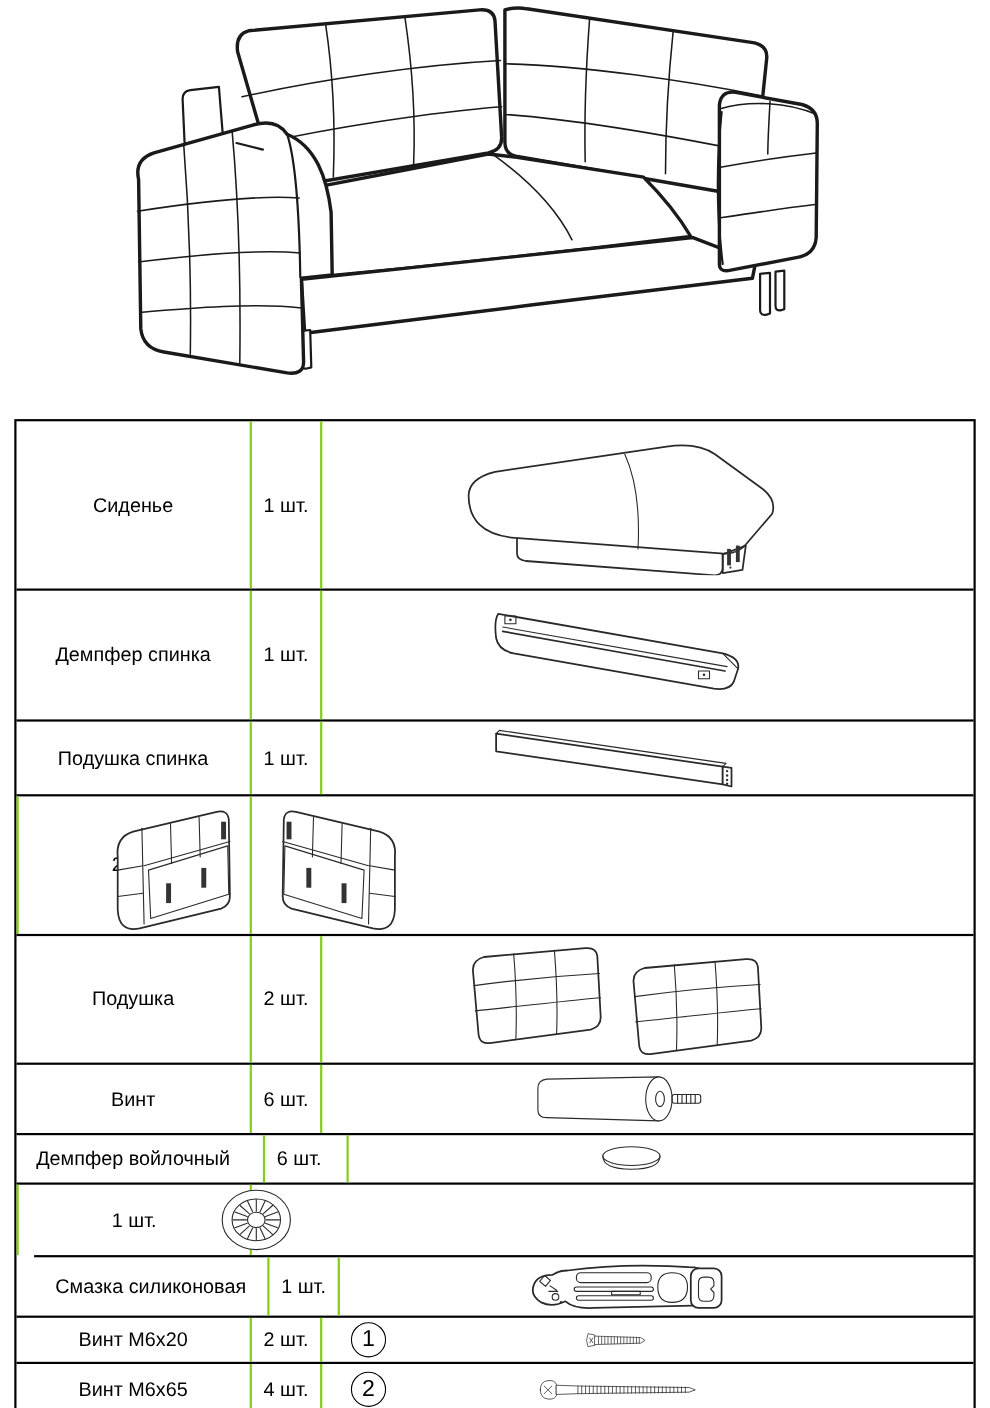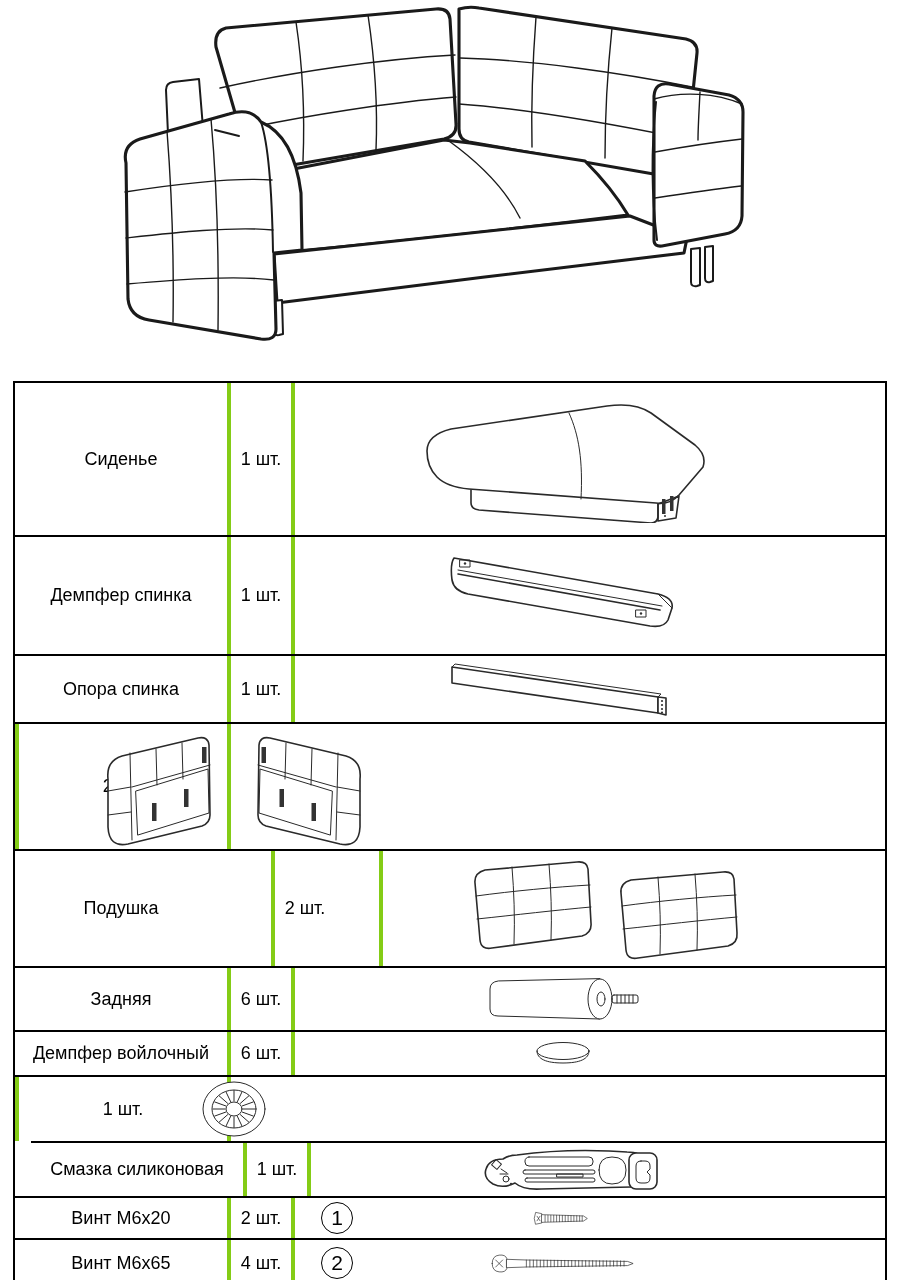--- a/index.html
+++ b/index.html
@@ -14,33 +14,33 @@
   
   .t2{stroke:#2a2a2a;stroke-width:1.6;fill:none;stroke-linejoin:round;stroke-linecap:round;}
   .t1{stroke:#2a2a2a;stroke-width:1;fill:none;stroke-linejoin:round;stroke-linecap:round;}
   .tf{fill:#ffffff;}
   .dark{fill:#333;stroke:none;}
 
   .parts-table{margin:0 13px;border:2px solid #000;}
   .prow{display:grid;grid-template-columns:212px 64px 1fr;}
   .prow + .prow{border-top:2px solid #000;}
   .cell{display:flex;align-items:center;justify-content:center;font-size:18px;line-height:1.25;text-align:center;}
-  .c-qty,.c-ill{border-left:4px solid #84cc16;}
+  .c-qty,.c-ill{border-left:2px solid #84cc16;}
   .c-ill{position:relative;}
   .illwrap{margin-right:55px;display:flex;align-items:center;justify-content:center;}
   .marker{position:absolute;left:26px;top:50%;transform:translateY(-50%);
     width:30px;height:30px;border:1.8px solid #000;border-radius:50%;
     display:flex;align-items:center;justify-content:center;font-size:21px;color:#000;background:#fff;}
   .prow:nth-of-type(1){height:152px;}
   .prow:nth-of-type(2){height:117px;}
   .prow:nth-of-type(3){height:66px;}
   .prow:nth-of-type(4){height:125px;}
-  .prow:nth-of-type(5){height:115px;gap:44px;}
+  .prow:nth-of-type(5){height:115px;}
   .prow:nth-of-type(6){height:62px;}
-  .prow:nth-of-type(7){height:43px;}
+  .prow:nth-of-type(7){height:43px;gap:12px;}
   .prow:nth-of-type(8){height:64px;}
   .prow:nth-of-type(9){height:53px;margin-left:16px;}
   .prow:nth-of-type(10){height:40px;}
   .prow:nth-of-type(11){height:46px;}
 </style>
 </head>
 <body>
 
 <svg width="0" height="0" style="position:absolute" aria-hidden="true">
   <defs>
@@ -216,21 +216,21 @@
     <div class="cell c-qty">1 шт.</div>
     <div class="cell c-ill">
         <div class="illwrap">
           <svg width="250" height="96">
             <use href="#ill-fold"></use>
           </svg>
         </div>
       </div>
   </div>
     <div class="prow">
-    <div class="cell c-name">Опора спинка</div>
+    <div class="cell c-name">Подушка спинка</div>
     <div class="cell c-qty">1 шт.</div>
     <div class="cell c-ill">
         <div class="illwrap">
           <svg width="246" height="60">
             <use href="#ill-rear"></use>
           </svg>
         </div>
       </div>
   </div>
     <div class="prow">
@@ -248,21 +248,21 @@
     <div class="cell c-qty">2 шт.</div>
     <div class="cell c-ill">
         <div class="illwrap">
           <svg width="284" height="104">
             <use href="#ill-cush"></use>
           </svg>
         </div>
       </div>
   </div>
     <div class="prow">
-    <div class="cell c-name">Задняя</div>
+    <div class="cell c-name">Винт</div>
     <div class="cell c-qty">6 шт.</div>
     <div class="cell c-ill">
         <div class="illwrap">
           <svg width="162" height="52">
             <use href="#ill-leg"></use>
           </svg>
         </div>
       </div>
   </div>
     <div class="prow">

